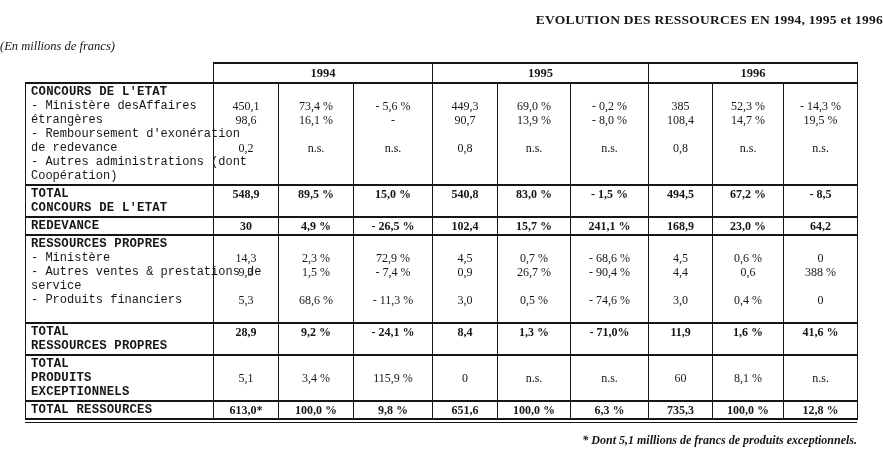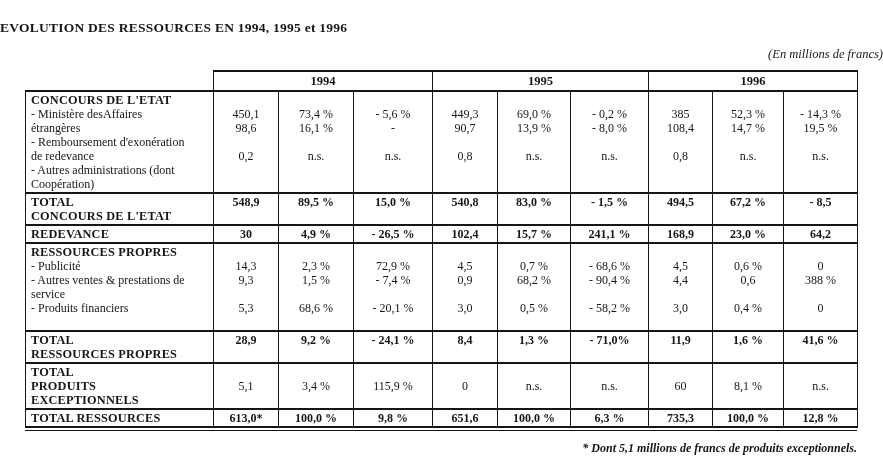--- a/index.html
+++ b/index.html
@@ -2,41 +2,41 @@
 <html><head>
 <meta charset="utf-8">
 <style>
   html,body{margin:0;padding:0;}
   body{
     width:883px;height:473px;background:#ffffff;color:#161616;
     font-family:"Liberation Serif", serif;overflow:hidden;
   }
   .page{position:relative;width:883px;height:473px;}
   .title{
-    text-align:left;padding-top:20px;font-weight:bold;
+    text-align:right;padding-top:12px;font-weight:bold;
     font-size:13.5px;letter-spacing:.25px;
   }
   .subtitle{
-    text-align:right;font-style:italic;font-size:12.5px;margin-top:11px;
+    text-align:left;font-style:italic;font-size:12.5px;margin-top:11px;
   }
   table{
     border-collapse:collapse;table-layout:fixed;
     margin:8px 0 0 25px;width:832px;border-radius:15px;
   }
   col.c0{width:188px}col.c1{width:65px}col.c2{width:75px}col.c3{width:79px}
   col.c4{width:65px}col.c5{width:73px}col.c6{width:78px}col.c7{width:64px}
   col.c8{width:71px}col.c9{width:74px}
   th,td{
     border:1px solid #161616;border-top-width:2px;border-bottom-width:2px;
     padding:0;vertical-align:top;font-size:12px;
   }
   td.nob{border:none;background:#fff;}
   th.yh{height:18px;line-height:18px;font-weight:bold;text-align:center;font-size:12.5px;}
   th.ch{height:26px;line-height:26px;font-weight:bold;text-align:center;font-size:12px;}
-  td.stub{padding:1px 2px 1px 5px;text-align:left;}
+  td.stub{padding:1px 2px 1px 5px;text-align:left;font-family:Liberation Mono, monospace;}
   td.val{padding:1px 2px;text-align:center;}
   .ln{height:14px;line-height:14px;white-space:nowrap;overflow:visible;}
   .bd{font-weight:bold;}
   td.stub .bd{font-size:12.3px;letter-spacing:.2px;}
   .under-rule{width:832px;margin:2px 0 0 25px;border-top:1.5px solid #161616;height:0;}
   .footnote{
     width:832px;margin:10px 0 0 25px;text-align:right;
     font-style:italic;font-weight:bold;font-size:12px;
   }
 </style>
@@ -222,21 +222,21 @@
           <td class="val bd">
             <div class="ln">23,0 %</div>
           </td>
           <td class="val bd">
             <div class="ln">64,2</div>
           </td>
         </tr>
         <tr>
           <td class="stub">
             <div class="ln bd">RESSOURCES PROPRES</div>
-            <div class="ln">- Publicité</div>
+            <div class="ln">- Ministère</div>
             <div class="ln">- Autres ventes &amp; prestations de</div>
             <div class="ln">service</div>
             <div class="ln">- Produits financiers</div>
             <div class="ln"></div>
           </td>
           <td class="val">
             <div class="ln"></div>
             <div class="ln">14,3</div>
             <div class="ln">9,3</div>
             <div class="ln"></div>
@@ -249,45 +249,45 @@
             <div class="ln">1,5 %</div>
             <div class="ln"></div>
             <div class="ln">68,6 %</div>
             <div class="ln"></div>
           </td>
           <td class="val">
             <div class="ln"></div>
             <div class="ln">72,9 %</div>
             <div class="ln">- 7,4 %</div>
             <div class="ln"></div>
-            <div class="ln">- 20,1 %</div>
+            <div class="ln">- 11,3 %</div>
             <div class="ln"></div>
           </td>
           <td class="val">
             <div class="ln"></div>
             <div class="ln">4,5</div>
             <div class="ln">0,9</div>
             <div class="ln"></div>
             <div class="ln">3,0</div>
             <div class="ln"></div>
           </td>
           <td class="val">
             <div class="ln"></div>
             <div class="ln">0,7 %</div>
-            <div class="ln">68,2 %</div>
+            <div class="ln">26,7 %</div>
             <div class="ln"></div>
             <div class="ln">0,5 %</div>
             <div class="ln"></div>
           </td>
           <td class="val">
             <div class="ln"></div>
             <div class="ln">- 68,6 %</div>
             <div class="ln">- 90,4 %</div>
             <div class="ln"></div>
-            <div class="ln">- 58,2 %</div>
+            <div class="ln">- 74,6 %</div>
             <div class="ln"></div>
           </td>
           <td class="val">
             <div class="ln"></div>
             <div class="ln">4,5</div>
             <div class="ln">4,4</div>
             <div class="ln"></div>
             <div class="ln">3,0</div>
             <div class="ln"></div>
           </td>

